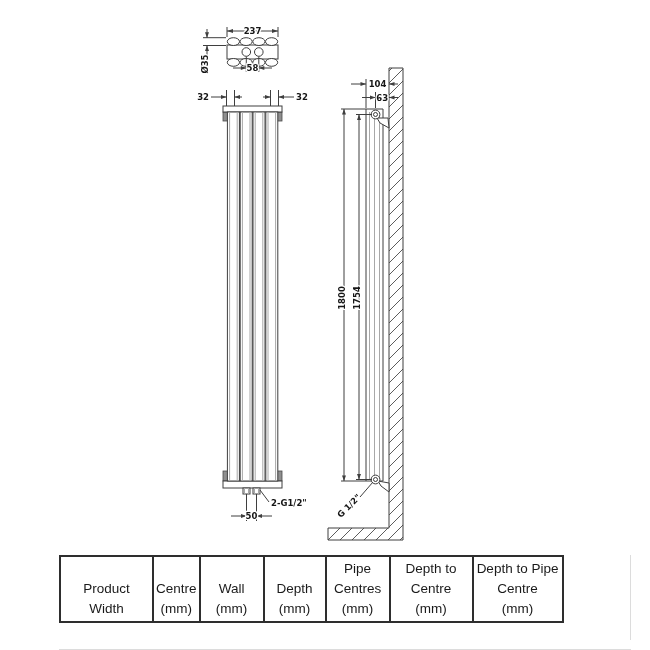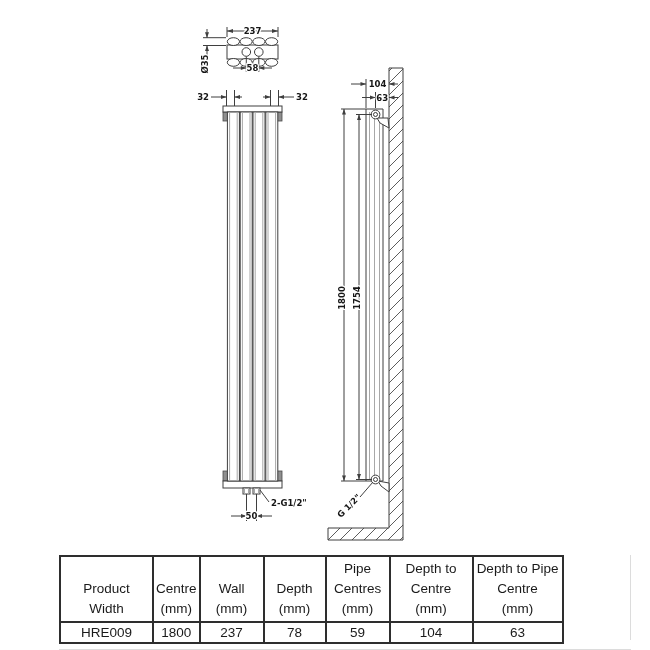--- a/index.html
+++ b/index.html
@@ -194,29 +194,20 @@
         <span class="hl">Depth to</span>
         <span class="hl">Centre</span>
         <span class="hl">(mm)</span>
       </td>
       <td>
         <span class="hl">Depth to Pipe</span>
         <span class="hl">Centre</span>
         <span class="hl">(mm)</span>
       </td>
     </tr>
-    <tr class="vals">
-      <td>HRE009</td>
-      <td>1800</td>
-      <td>237</td>
-      <td>78</td>
-      <td>59</td>
-      <td>104</td>
-      <td>63</td>
-    </tr>
   </tbody>
       </table>
 </div>
 
 <div class="faint" style="left:59px; top:633px; width:572px; height:1px;"></div>
 <div class="faint" style="left:630px; top:539px; width:1px; height:85px;"></div>
 
 </div>
 
 </body></html>

